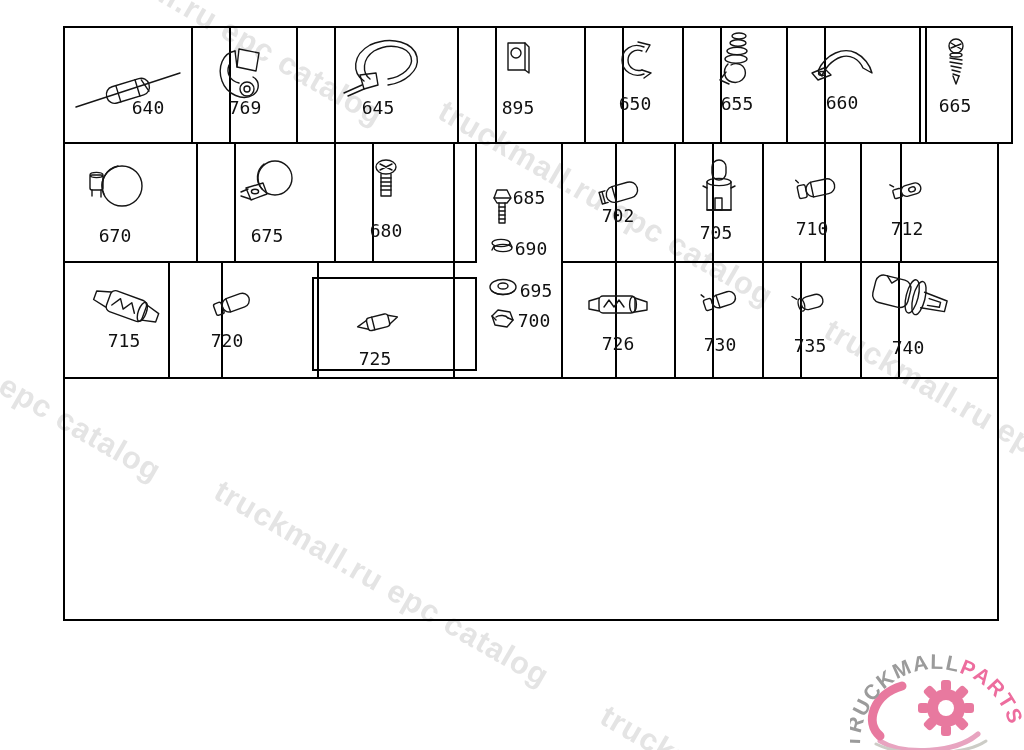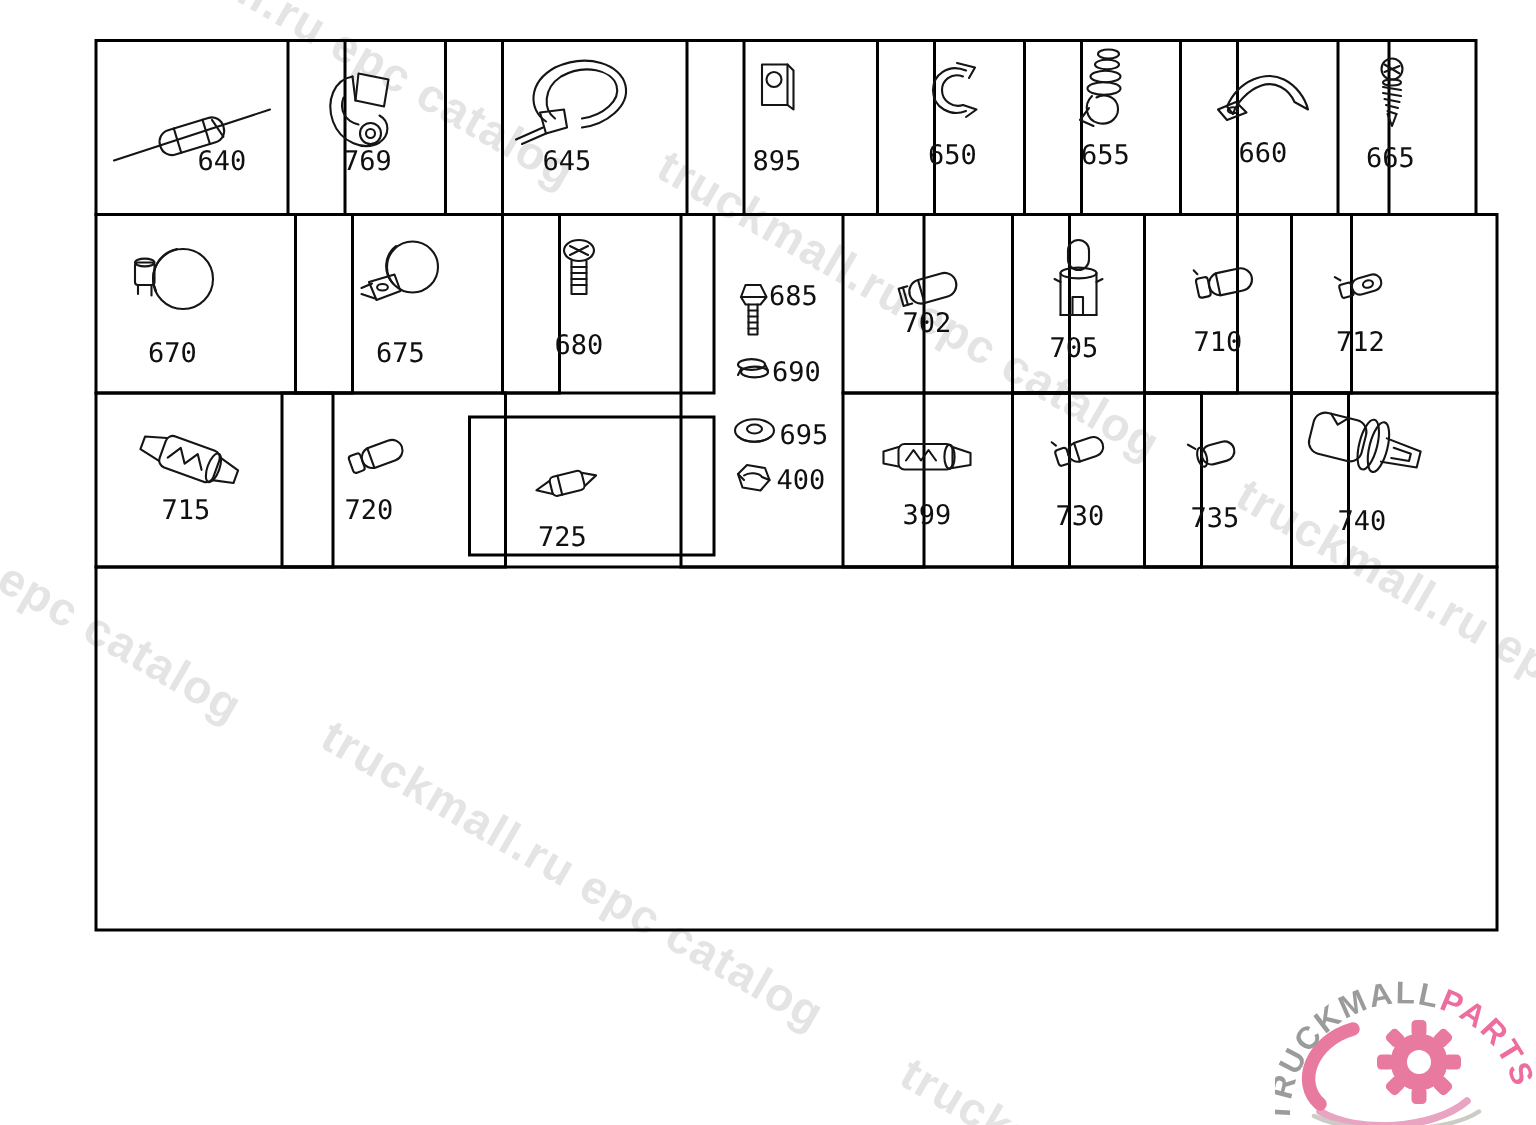--- a/index.html
+++ b/index.html
@@ -108,21 +108,21 @@
 
 <div class="cell" style="left:787px;top:27px;width:101px;height:116px">
   <svg class="art" style="left:23px;top:18px" width="66" height="36" viewBox="0 0 66 36">
     <path d="M8,26 C16,8 34,2 46,8 C54,12 60,20 62,28 L53,23 C49,14 40,9 31,12 C22,15 14,24 12,31 Z"></path>
     <path d="M2,28 L14,23 L21,30 L8,35 Z"></path>
     <ellipse cx="12" cy="28.5" rx="3.4" ry="2"></ellipse>
   </svg>
   <div class="num" style="left:55px;top:65px">660</div>
 </div>
 
-<div class="cell" style="left:892px;top:27px;width:54px;height:116px">
+<div class="cell" style="left:920px;top:27px;width:54px;height:116px">
   <svg class="art" style="left:20px;top:11px" width="32" height="48" viewBox="0 0 32 48">
     <circle cx="16" cy="8" r="7"></circle>
     <path d="M11,5 L21,11 M21,6 L11,10"></path>
     <ellipse cx="16" cy="17" rx="6" ry="2"></ellipse>
     <path d="M10,20 L22,22 M10,24 L22,26 M11,28 L21,30 M12,32 L20,34 M13,36 L19,38"></path>
     <path d="M13,38 L16,46 L19,38"></path>
   </svg>
   <div class="num" style="left:35px;top:68px">665</div>
 </div>
 
@@ -180,21 +180,21 @@
     <ellipse cx="15" cy="8" rx="5" ry="3"></ellipse>
     <path d="M4,13 A13,7.5 0 0 0 26,13"></path>
   </svg>
   <div class="num" style="left:82px;top:137px">695</div>
 
   <svg class="art" style="left:34px;top:165px" width="28" height="22" viewBox="0 0 28 22">
     <path d="M4,8 L10,2 L22,4 L25,12 L19,19 L7,17 Z"></path>
     <path d="M8,9 A7,4 0 0 1 20,10"></path>
     <path d="M4,8 L8,12 M25,12 L20,10"></path>
   </svg>
-  <div class="num" style="left:80px;top:167px">400</div>
+  <div class="num" style="left:80px;top:167px">700</div>
 </div>
 
 <div class="cell" style="left:562px;top:143px;width:113px;height:119px">
   <svg class="art" style="left:30px;top:35px" width="55" height="30" viewBox="0 0 55 30">
     <g transform="rotate(-16 27 15)">
       <rect x="14" y="7" width="32" height="16" rx="8"></rect>
       <path d="M14,9 L8,9 L8,21 L14,21"></path>
         <line x1="11" y1="9" x2="11" y2="21"></line>
       <line x1="22" y1="7" x2="22" y2="23"></line>
     </g>
@@ -244,21 +244,21 @@
       <rect x="22" y="10" width="38" height="22" rx="5"></rect>
       <path d="M22,13 L8,17 L8,26 L22,29"></path>
       <path d="M60,13 L74,17 L74,26 L60,29"></path>
       <polyline points="27,25 33,16 39,25 45,16 51,25"></polyline>
       <ellipse cx="58" cy="21" rx="4" ry="10"></ellipse>
     </g>
   </svg>
   <div class="num" style="left:60px;top:68px">715</div>
 </div>
 
-<div class="cell" style="left:188px;top:262px;width:111px;height:116px">
+<div class="cell" style="left:169px;top:262px;width:111px;height:116px">
   <svg class="art" style="left:41px;top:26px" width="45" height="32" viewBox="0 0 45 32">
     <g transform="rotate(-20 22 16)">
       <rect x="12" y="9" width="28" height="14" rx="7"></rect>
       <rect x="4" y="10" width="8" height="12" rx="2"></rect>
       <line x1="18" y1="9" x2="18" y2="23"></line>
     </g>
   </svg>
   <div class="num" style="left:58px;top:68px">720</div>
 </div>
 
@@ -275,21 +275,21 @@
 </div>
 
 <div class="cell" style="left:562px;top:262px;width:113px;height:116px">
   <svg class="art" style="left:23px;top:26px" width="68" height="32" viewBox="0 0 68 32">
     <rect x="14" y="8" width="36" height="17" rx="4"></rect>
     <path d="M14,10 L4,13 L4,21 L14,23"></path>
     <path d="M50,10 L62,14 L62,22 L50,24"></path>
     <polyline points="19,19 24,12 29,19 34,12 39,19"></polyline>
     <ellipse cx="48" cy="16.5" rx="3.4" ry="8"></ellipse>
   </svg>
-  <div class="num" style="left:56px;top:71px">399</div>
+  <div class="num" style="left:56px;top:71px">726</div>
 </div>
 
 <div class="cell" style="left:675px;top:262px;width:88px;height:116px">
   <svg class="art" style="left:25px;top:23px" width="42" height="32" viewBox="0 0 42 32">
     <g transform="rotate(-18 21 16)">
       <rect x="12" y="9" width="24" height="13" rx="6.5"></rect>
       <rect x="4" y="10" width="8" height="11" rx="2"></rect>
       <path d="M6,7 L4,4"></path>
       <line x1="18" y1="9" x2="18" y2="22"></line>
     </g>

